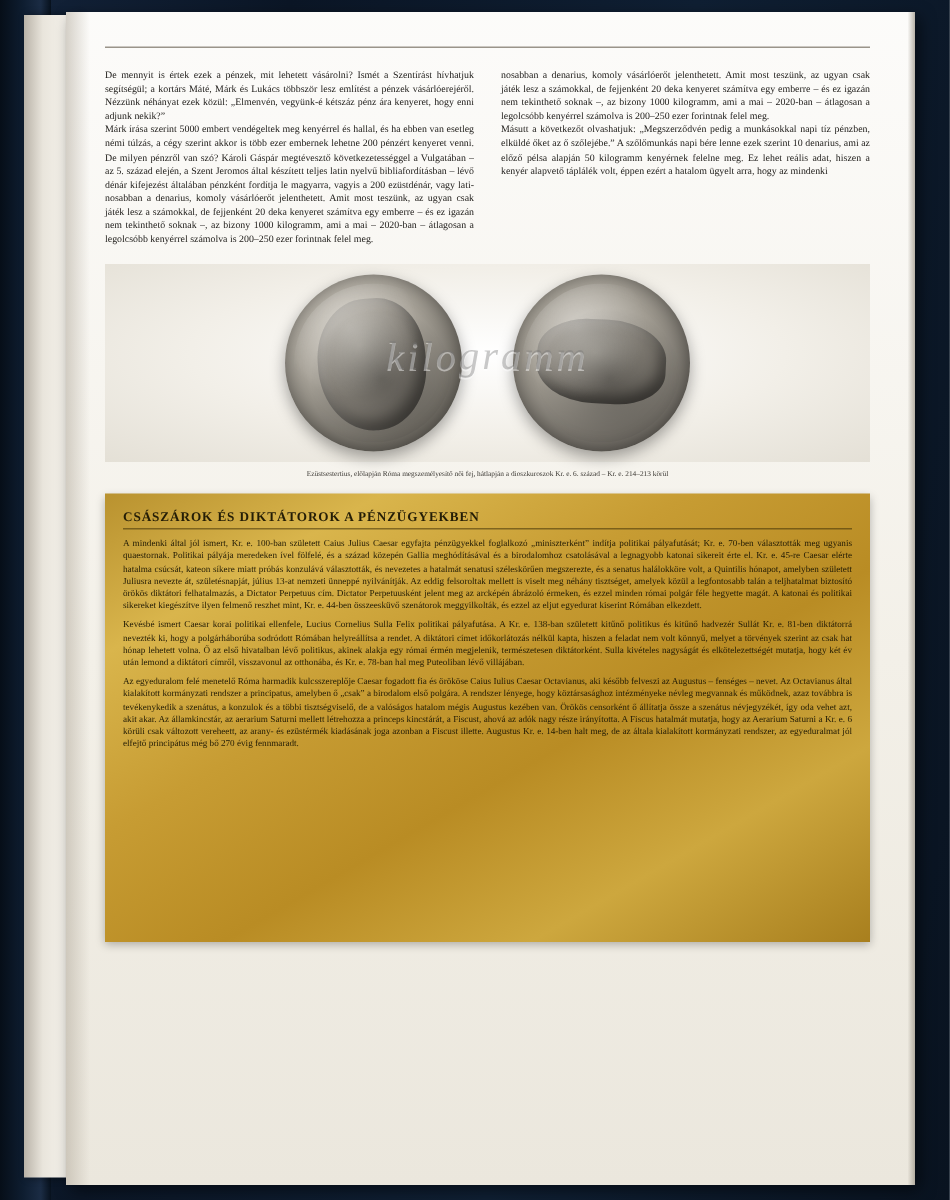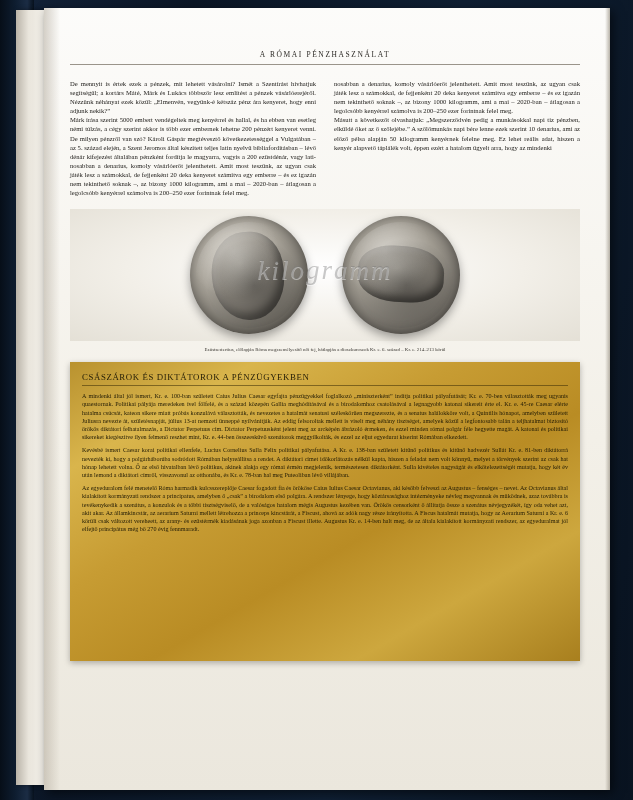--- a/index.html
+++ b/index.html
@@ -187,21 +187,21 @@
     margin-top: 9px;
     background: linear-gradient(150deg, #b9922f 0%, #d9b54c 18%, #c79c33 38%, #b98c24 58%, #cda73e 78%, #a87f1e 100%);
     padding: 10px 12px 12px 12px;
     box-shadow: 0 2px 6px rgba(0,0,0,0.28);
     height: 299px;
     box-sizing: border-box;
     overflow: hidden;
   }
   .panel-title {
     font-family: "Liberation Serif", serif;
-    font-weight: normal;
+    font-weight: bold;
     font-size: 8.8px;
     letter-spacing: 0.6px;
     color: #241d06;
     margin-bottom: 3px;
   }
   .panel-rule {
     height: 1px;
     background: rgba(60,45,5,0.55);
     margin-bottom: 6px;
   }
@@ -236,21 +236,20 @@
 
 <div class="page-wrap">
   <div class="cover"></div>
   <div class="spine"></div>
   <div class="left-page"></div>
 
   <div class="page">
     <div class="page-edge"></div>
     <div class="page-inner">
 
-      <div class="running-head">A RÓMAI PÉNZHASZNÁLAT</div>
       <div class="rule"></div>
 
       <div class="columns">
         <div class="col">
           <p>De mennyit is értek ezek a pénzek, mit lehetett vá­sárolni? Ismét a Szentírást hívhatjuk segítségül; a kortárs Máté, Márk és Lukács többször lesz említést a pénzek vásárlóerejéről. Nézzünk néhányat ezek közül: „Elmenvén, vegyünk-é kétszáz pénz ára kenyeret, hogy enni adjunk ne­kik?”</p>
           <p>Márk írása szerint 5000 embert vendégeltek meg ke­nyérrel és hallal, és ha ebben van esetleg némi túlzás, a cé­gy szerint akkor is több ezer embernek lehetne 200 pénzért kenyeret venni. De milyen pénzről van szó? Károli Gáspár megtévesztő következetességgel a Vulgatában – az 5. század elején, a Szent Jeromos által készített teljes latin nyelvű bib­liafordításban – lévő dénár kifejezést általában pénzként fordítja le magyarra, vagyis a 200 ezüstdénár, vagy lati­nosabban a denarius, komoly vásárlóerőt jelenthetett. Amit most teszünk, az ugyan csak játék lesz a számokkal, de fej­jenként 20 deka kenyeret számítva egy emberre – és ez iga­zán nem tekinthető soknak –, az bizony 1000 kilogramm, ami a mai – 2020-ban – átlagosan a legolcsóbb kenyérrel számolva is 200–250 ezer forintnak felel meg.</p>
         </div>
         <div class="col">
           <p>nosabban a denarius, komoly vásárlóerőt jelenthetett. Amit most teszünk, az ugyan csak játék lesz a számokkal, de fej­jenként 20 deka kenyeret számítva egy emberre – és ez iga­zán nem tekinthető soknak –, az bizony 1000 kilogramm, ami a mai – 2020-ban – átlagosan a legolcsóbb kenyérrel számolva is 200–250 ezer forintnak felel meg.</p>
           <p>Másutt a következőt olvashatjuk: „Megszerződvén pedig a munkásokkal napi tíz pénzben, elküldé őket az ő szőlejé­be.” A szőlőmunkás napi bére lenne ezek szerint 10 denari­us, ami az előző pélsa alapján 50 kilogramm kenyérnek felel­ne meg. Ez lehet reális adat, hiszen a kenyér alapvető táplálék volt, éppen ezért a hatalom ügyelt arra, hogy az mindenki</p>

